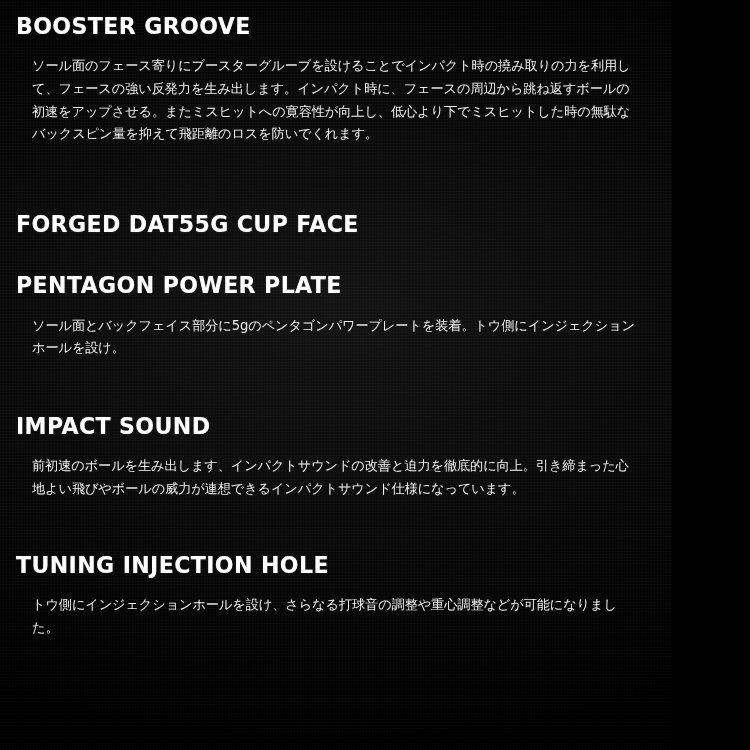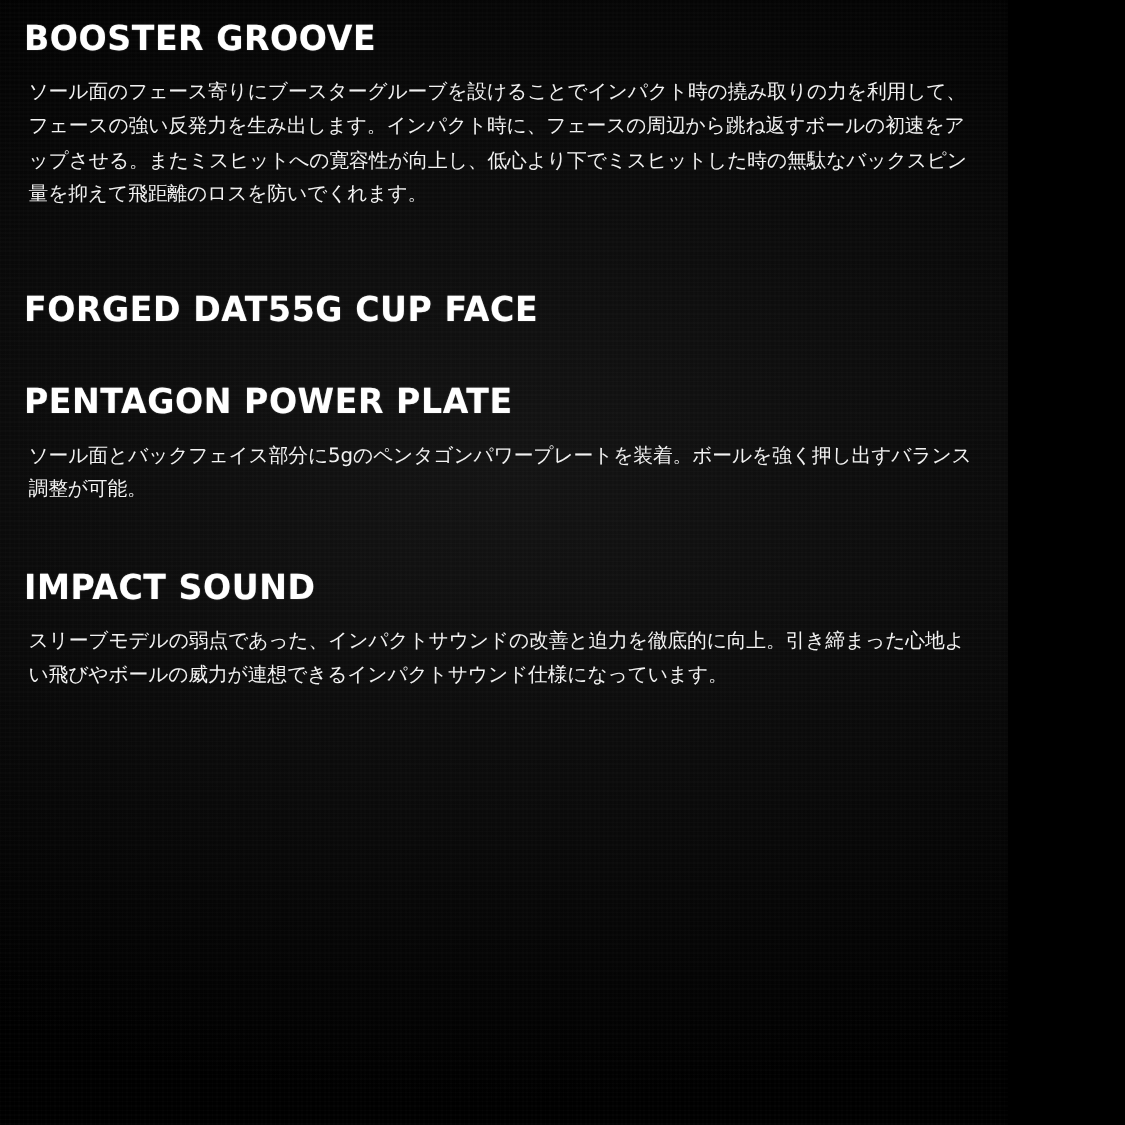--- a/index.html
+++ b/index.html
@@ -48,21 +48,21 @@
     color: #ffffff;
     text-shadow: 0 0 1px rgba(255,255,255,0.35);
     transform: scaleX(0.96);
     transform-origin: left center;
   }
   .sec-body {
     font-family: "DejaVu Sans", sans-serif;
     font-size: 13.2px;
     line-height: 1.72;
     color: #f2f2f2;
-    margin: 3px;
+    margin: 16px;
     letter-spacing: -0.1px;
     text-align: left;
   }
   .gap-1 { height: 26px; }
   .gap-2 { height: 24px; }
   .gap-3 { height: 24px; }
   .gap-5 { height: 38px; }
   .gap-6 { height: 36px; }
 </style>
 </head>
@@ -81,26 +81,30 @@
   <div class="gap-2"></div>
 
   <div class="section">
     <h2 class="sec-title">FORGED DAT55G CUP FACE</h2>
   </div>
 
   <div class="gap-3"></div>
 
   <div class="section">
     <h2 class="sec-title">PENTAGON POWER PLATE</h2>
-    <p class="sec-body">ソール面とバックフェイス部分に5gのペンタゴンパワープレートを装着。ボールを強く押し出すバランス調整が可能。</p>
+    <p class="sec-body">ソール面とバックフェイス部分に5gのペンタゴンパワープレートを装着。トウ側にインジェクションホールを設け。</p>
   </div>
 
   <div class="gap-5"></div>
 
   <div class="section">
     <h2 class="sec-title">IMPACT SOUND</h2>
-    <p class="sec-body">スリーブモデルの弱点であった、インパクトサウンドの改善と迫力を徹底的に向上。引き締まった心地よい飛びやボールの威力が連想できるインパクトサウンド仕様になっています。</p>
+    <p class="sec-body">前初速のボールを生み出します、インパクトサウンドの改善と迫力を徹底的に向上。引き締まった心地よい飛びやボールの威力が連想できるインパクトサウンド仕様になっています。</p>
   </div>
 
   <div class="gap-6"></div>
 
+  <div class="section">
+    <h2 class="sec-title">TUNING INJECTION HOLE</h2>
+    <p class="sec-body">トウ側にインジェクションホールを設け、さらなる打球音の調整や重心調整などが可能になりました。</p>
+  </div>
 
 </div>
 
 </body></html>

